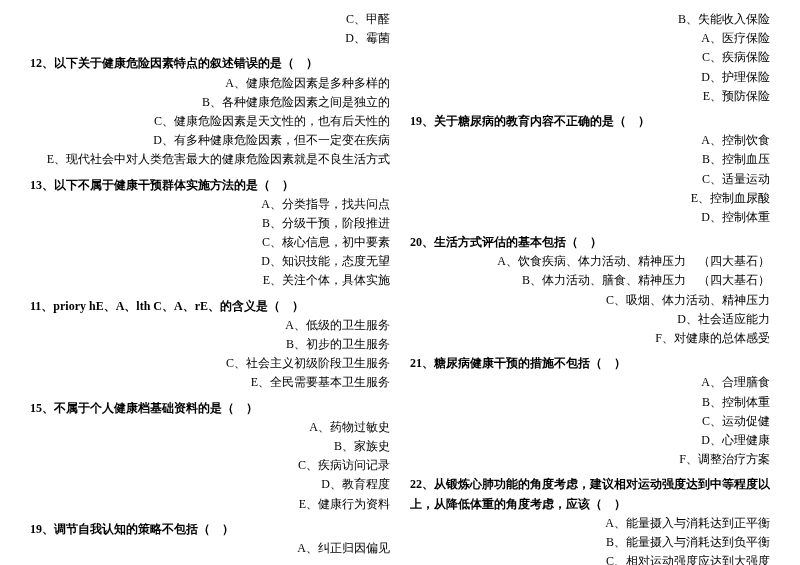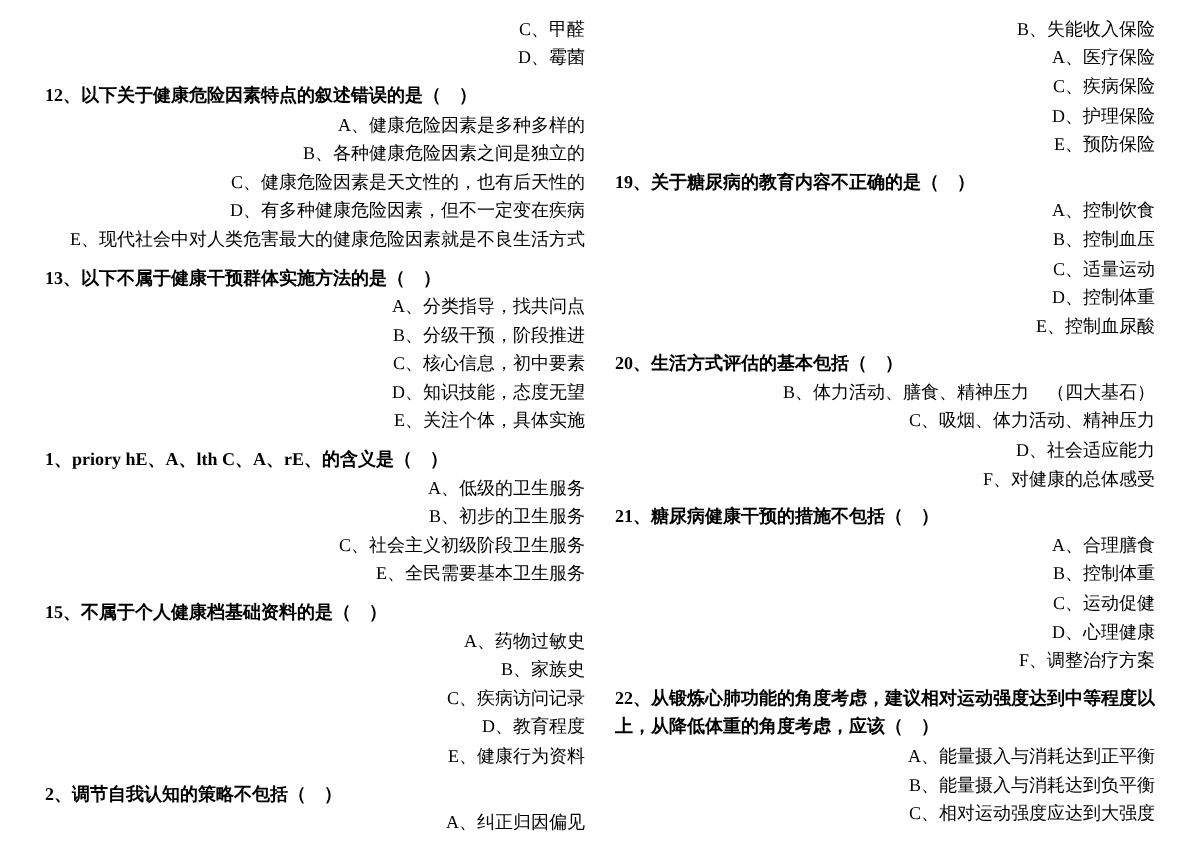--- a/index.html
+++ b/index.html
@@ -70,38 +70,38 @@
     <div class="question-block">
       <div class="question-title">13、以下不属于健康干预群体实施方法的是（　）</div>
       <div class="option indent-1">A、分类指导，找共问点</div>
       <div class="option indent-1">B、分级干预，阶段推进</div>
       <div class="option indent-1">C、核心信息，初中要素</div>
       <div class="option indent-1">D、知识技能，态度无望</div>
       <div class="option indent-1">E、关注个体，具体实施</div>
     </div>
 
     <div class="question-block">
-      <div class="question-title">1、priory hE、A、lth C、A、rE、的含义是（　）</div>
+      <div class="question-title">11、priory hE、A、lth C、A、rE、的含义是（　）</div>
       <div class="option indent-1">A、低级的卫生服务</div>
       <div class="option indent-1">B、初步的卫生服务</div>
       <div class="option indent-1">C、社会主义初级阶段卫生服务</div>
       <div class="option indent-1">E、全民需要基本卫生服务</div>
     </div>
 
     <div class="question-block">
       <div class="question-title">15、不属于个人健康档基础资料的是（　）</div>
       <div class="option indent-1">A、药物过敏史</div>
       <div class="option indent-1">B、家族史</div>
       <div class="option indent-1">C、疾病访问记录</div>
       <div class="option indent-1">D、教育程度</div>
       <div class="option indent-1">E、健康行为资料</div>
     </div>
 
     <div class="question-block">
-      <div class="question-title">2、调节自我认知的策略不包括（　）</div>
+      <div class="question-title">19、调节自我认知的策略不包括（　）</div>
       <div class="option indent-1">A、纠正归因偏见</div>
 
     </div>
 
   </div>
 
   <div class="col-right">
 
     <div class="question-block">
       <div class="option indent-1">B、失能收入保险</div>
@@ -109,26 +109,27 @@
       <div class="option indent-1">C、疾病保险</div>
       <div class="option indent-1">D、护理保险</div>
       <div class="option indent-1">E、预防保险</div>
     </div>
 
     <div class="question-block">
       <div class="question-title">19、关于糖尿病的教育内容不正确的是（　）</div>
       <div class="option indent-1">A、控制饮食</div>
       <div class="option indent-1">B、控制血压</div>
       <div class="option indent-1">C、适量运动</div>
+      <div class="option indent-1">E、控制血尿酸</div>
       <div class="option indent-1">D、控制体重</div>
-      <div class="option indent-1">E、控制血尿酸</div>
     </div>
 
     <div class="question-block">
       <div class="question-title">20、生活方式评估的基本包括（　）</div>
+      <div class="option indent-1">A、饮食疾病、体力活动、精神压力　（四大基石）</div>
       <div class="option indent-1">B、体力活动、膳食、精神压力　（四大基石）</div>
       <div class="option indent-1">C、吸烟、体力活动、精神压力</div>
       <div class="option indent-1">D、社会适应能力</div>
       <div class="option indent-1">F、对健康的总体感受</div>
     </div>
 
     <div class="question-block">
       <div class="question-title">21、糖尿病健康干预的措施不包括（　）</div>
       <div class="option indent-1">A、合理膳食</div>
       <div class="option indent-1">B、控制体重</div>

